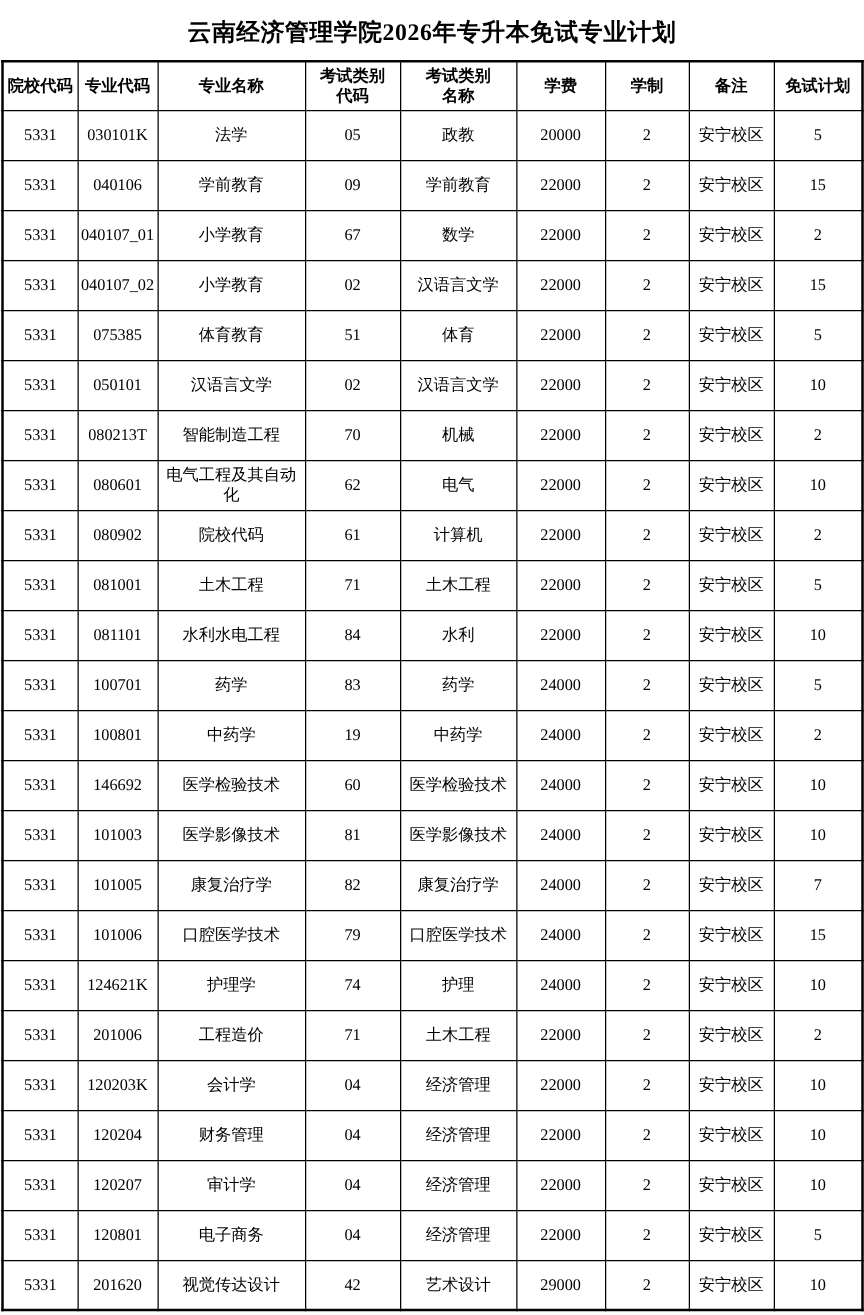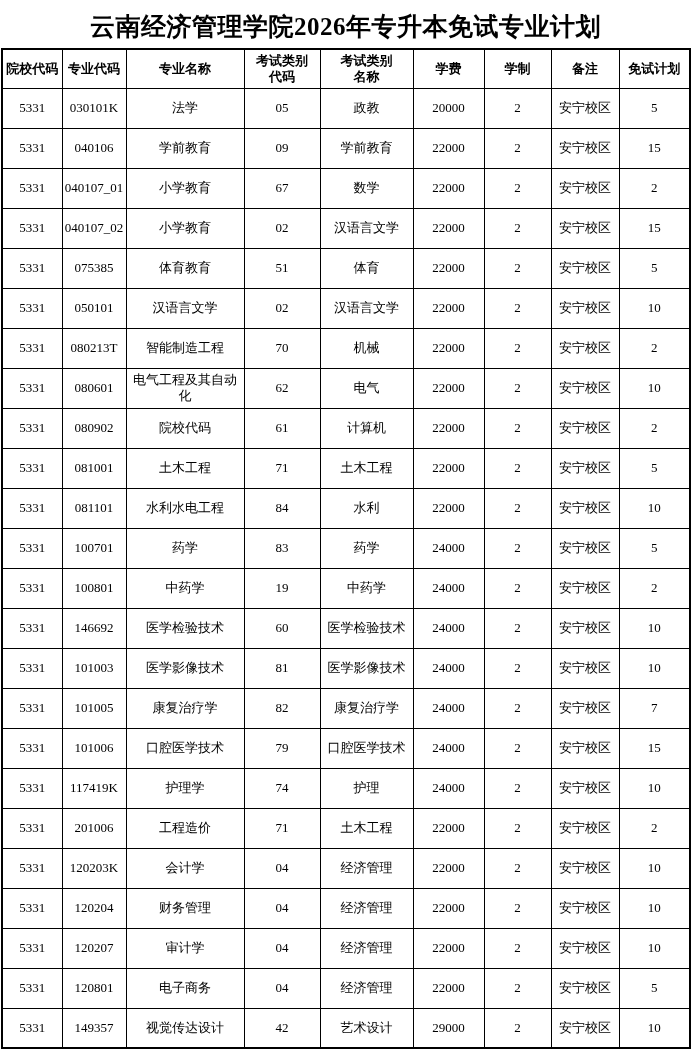--- a/index.html
+++ b/index.html
@@ -19,21 +19,21 @@
     width: 691px;
     height: 1052px;
     position: relative;
   }
   .doc-title {
     width: 100%;
     height: 48px;
     display: flex;
     align-items: center;
     justify-content: center;
-    font-size: 25px;
+    font-size: 19px;
     font-weight: bold;
     letter-spacing: 0.5px;
     padding-top: 4px;
   }
   table.plan-table {
     border-collapse: collapse;
     table-layout: fixed;
     width: 688px;
     margin-left: 1px;
     border: 2px solid #000000;
@@ -282,21 +282,21 @@
           <td>口腔医学技术</td>
           <td>79</td>
           <td>口腔医学技术</td>
           <td>24000</td>
           <td>2</td>
           <td>安宁校区</td>
           <td>15</td>
         </tr>
         <tr>
           <td>5331</td>
-          <td>117419K</td>
+          <td>124621K</td>
           <td>护理学</td>
           <td>74</td>
           <td>护理</td>
           <td>24000</td>
           <td>2</td>
           <td>安宁校区</td>
           <td>10</td>
         </tr>
         <tr>
           <td>5331</td>
@@ -348,21 +348,21 @@
           <td>电子商务</td>
           <td>04</td>
           <td>经济管理</td>
           <td>22000</td>
           <td>2</td>
           <td>安宁校区</td>
           <td>5</td>
         </tr>
         <tr>
           <td>5331</td>
-          <td>149357</td>
+          <td>201620</td>
           <td>视觉传达设计</td>
           <td>42</td>
           <td>艺术设计</td>
           <td>29000</td>
           <td>2</td>
           <td>安宁校区</td>
           <td>10</td>
         </tr>
       </tbody>
   </table>

